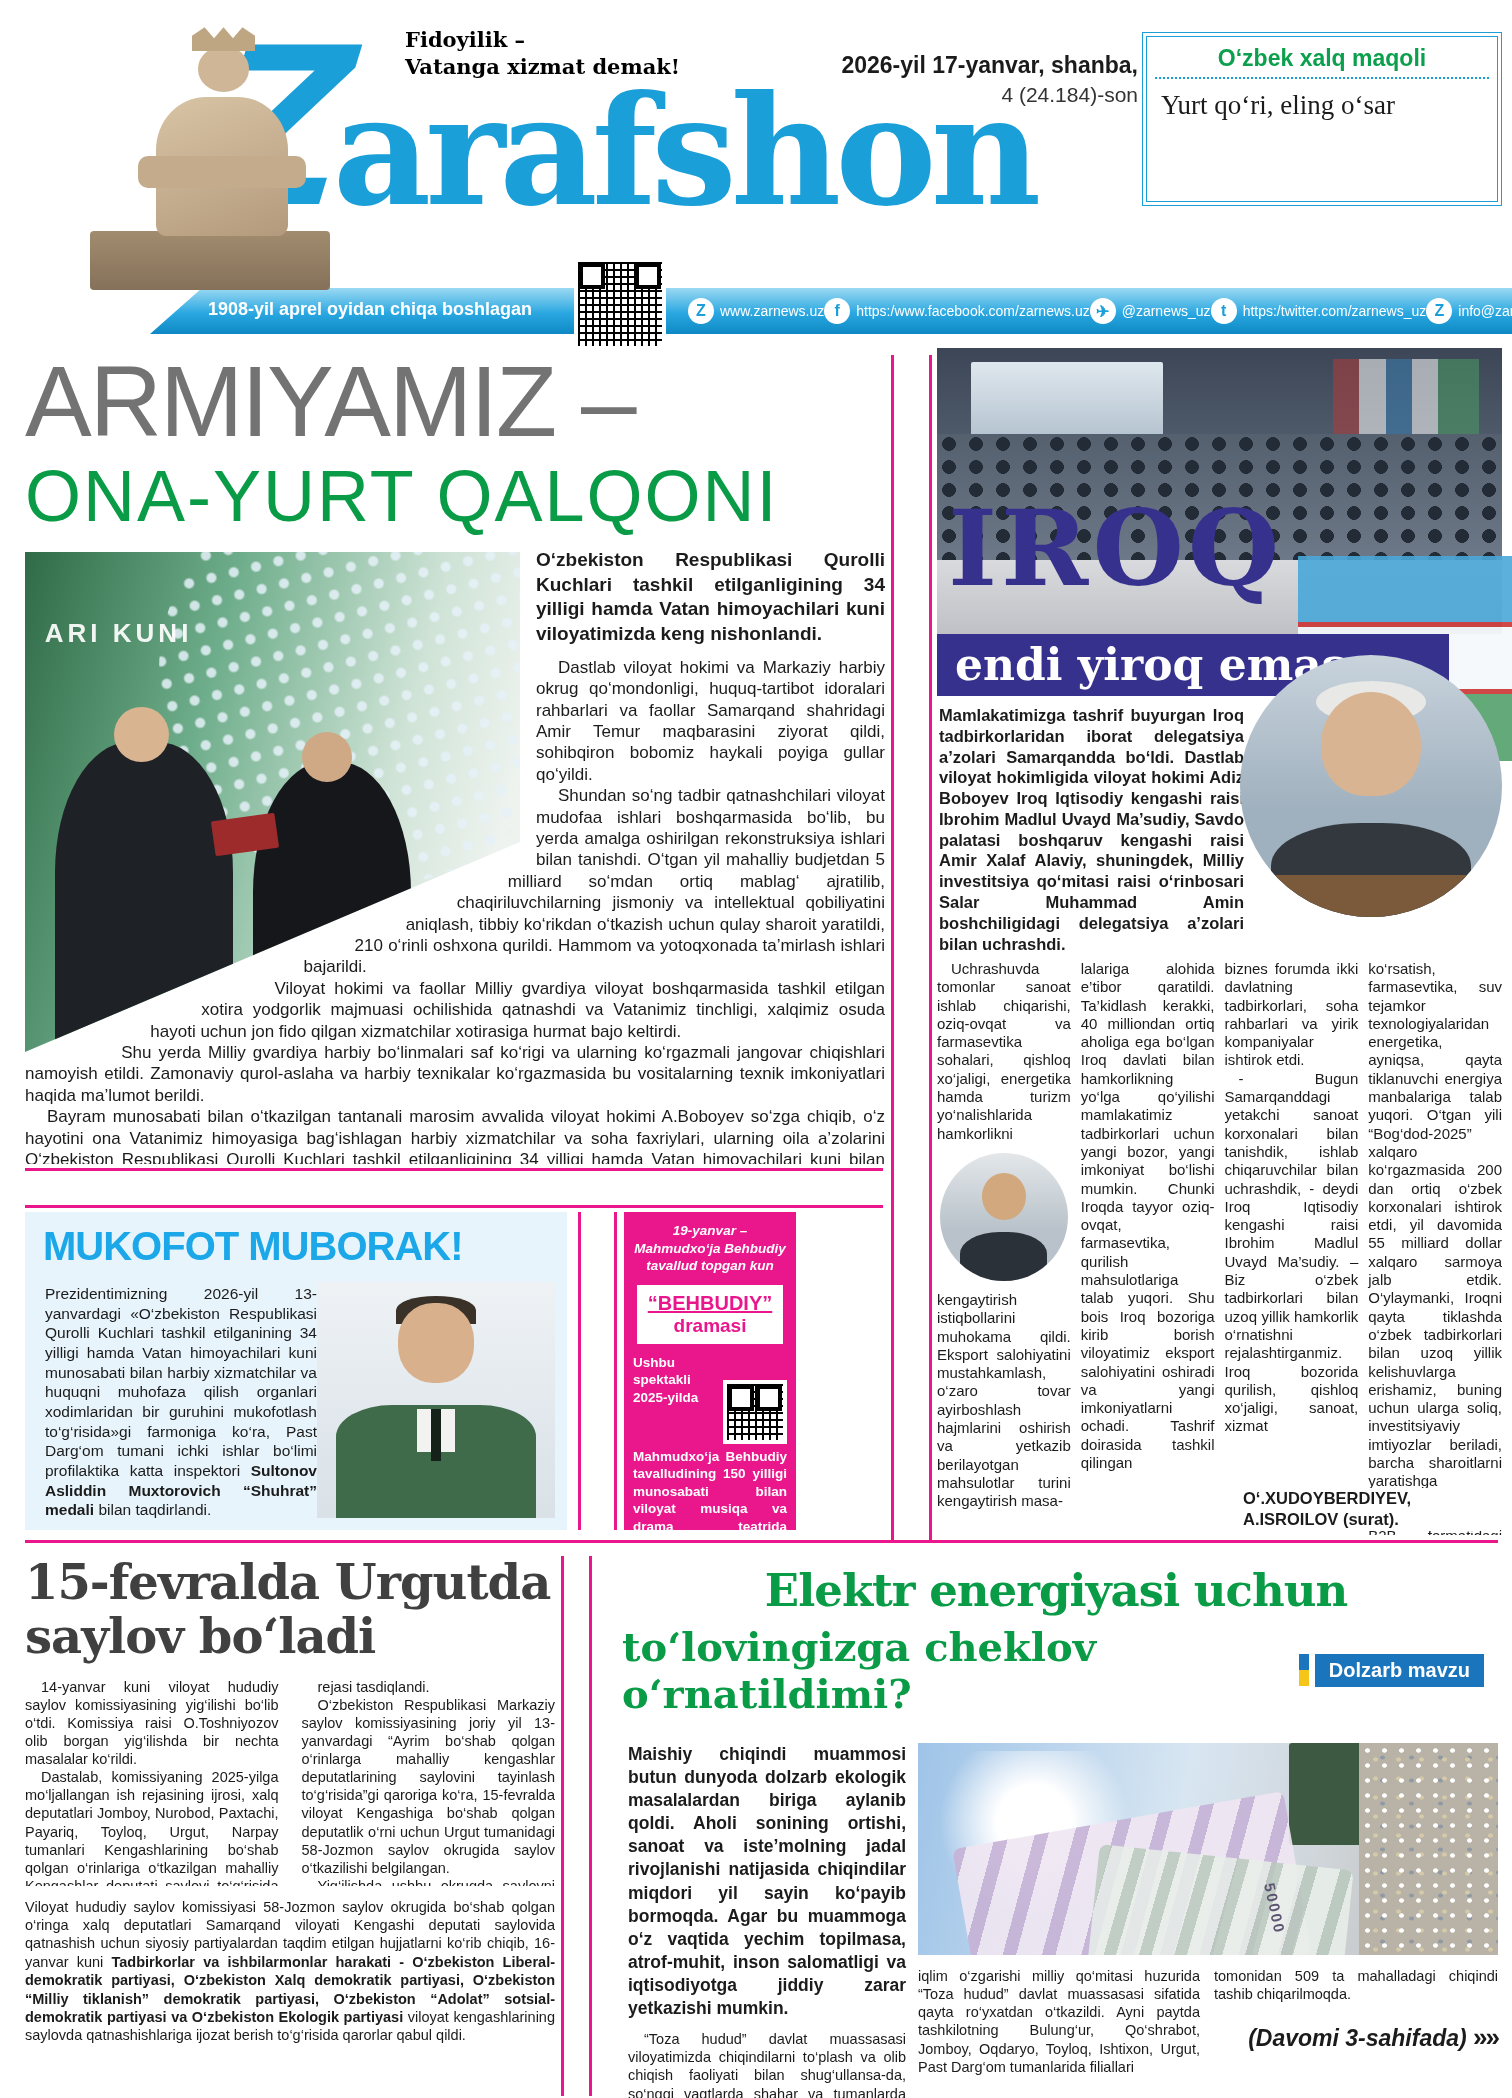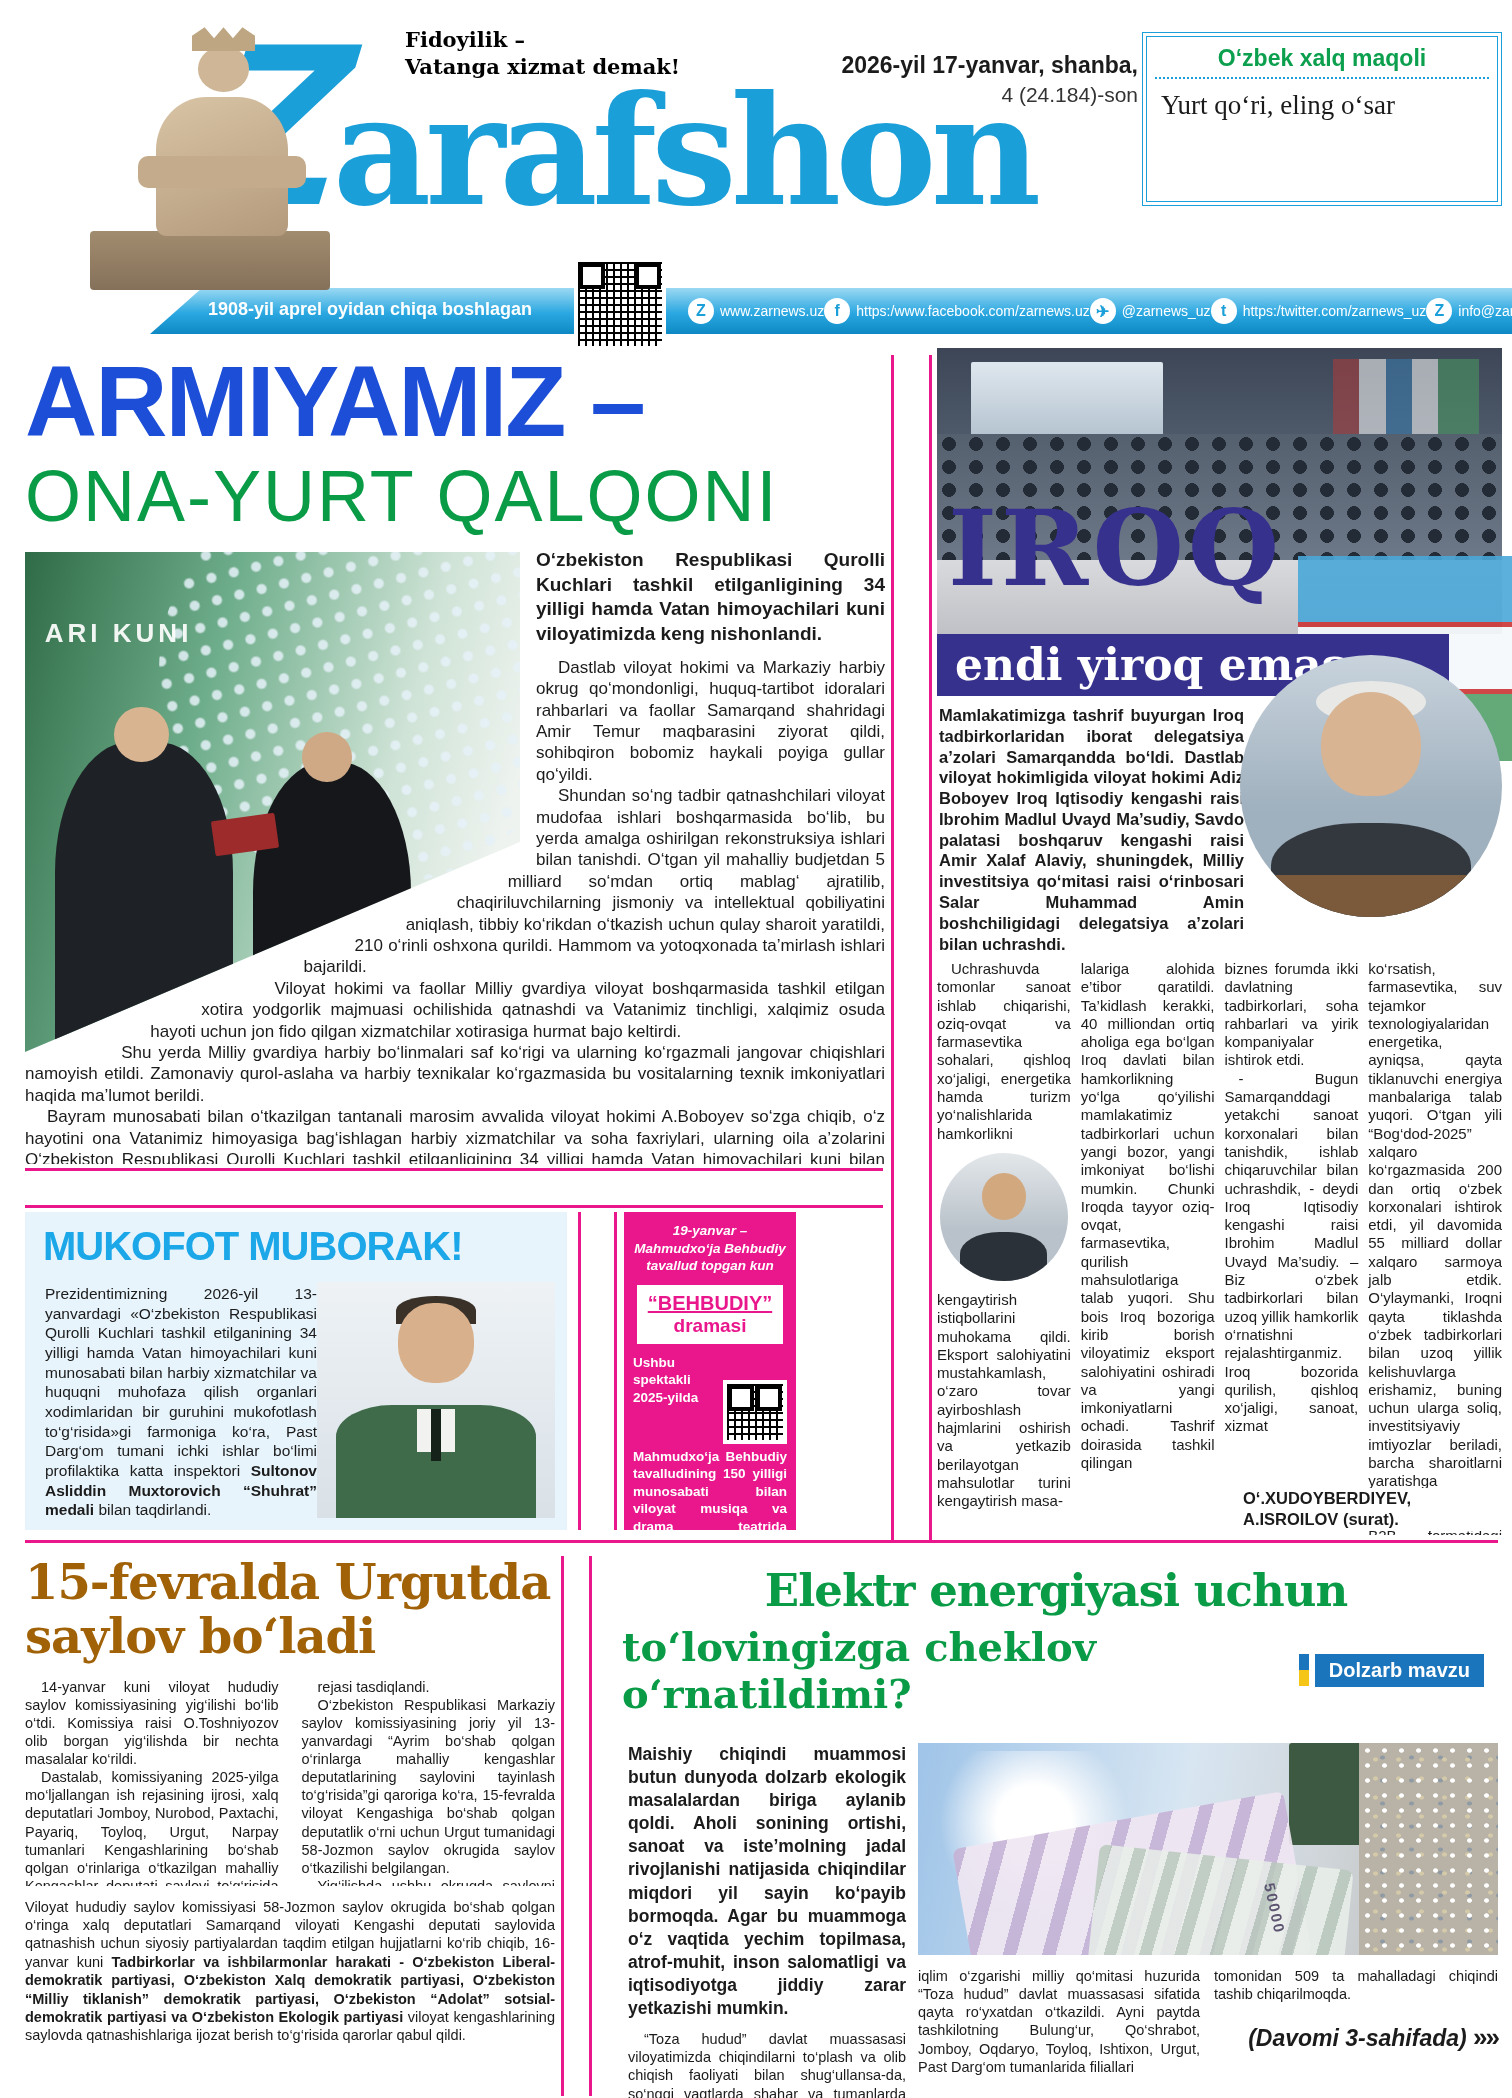--- a/index.html
+++ b/index.html
@@ -32,21 +32,21 @@
   
   .statue{position:absolute;left:78px;top:22px;width:300px;height:268px;z-index:3;}
   .statue .s-base{position:absolute;left:4%;bottom:0;width:80%;height:22%;background:linear-gradient(#a28c6f,#85715a);border-radius:4px;}
   .statue .s-body{position:absolute;left:26%;bottom:20%;width:44%;height:52%;background:linear-gradient(160deg,#d9c4a6,#b49a7c);border-radius:38% 38% 8% 8%;}
   .statue .s-arm{position:absolute;left:20%;bottom:38%;width:56%;height:12%;background:#c3ab8c;border-radius:10px;}
   .statue .s-head{position:absolute;left:40%;top:9%;width:17%;height:17%;background:#ceb696;border-radius:50%;}
   .statue .s-crown{position:absolute;left:38%;top:2%;width:21%;height:9%;background:#bfa683;clip-path:polygon(0 100%,0 35%,20% 0,35% 45%,50% 0,65% 45%,80% 0,100% 35%,100% 100%);}
 
   
   .army{position:absolute;left:25px;top:352px;width:860px;height:812px;overflow:hidden;}
-  .army-h1{font-size:100px;font-weight:700;line-height:.98;letter-spacing:-2px;color:#1d4ed8;}
+  .army-h1{font-size:100px;font-weight:400;line-height:.98;letter-spacing:-2px;color:#737373;}
   .army-h2{font-size:72px;font-weight:400;letter-spacing:2px;line-height:1;color:#0a9b47;margin-top:10px;}
   .army-flow{margin-top:16px;font-size:17px;line-height:1.26;text-align:justify;}
   .army-photo{float:left;width:495px;height:500px;margin:4px 16px 6px 0;clip-path:polygon(0 0,100% 0,100% 58%,0 100%);shape-outside:polygon(0 0,100% 0,100% 58%,0 100%);shape-margin:14px;position:relative;background:linear-gradient(105deg,#2f6b46 0%,#6fae8c 35%,#cfe3d6 68%,#eef3ef 88%);}
   .army-photo .emblem{position:absolute;right:-12%;top:-18%;width:85%;height:85%;border-radius:50%;background:radial-gradient(circle,#e5f1f8 0 4px,transparent 6px);background-size:23px 23px;opacity:.85;transform:rotate(-14deg);}
   .army-photo .backdrop-text{position:absolute;left:4%;top:13%;color:rgba(255,255,255,.92);font-weight:800;font-size:26px;letter-spacing:4px;}
   .army-photo .fig1{position:absolute;left:6%;bottom:0;width:36%;height:62%;background:#1e2226;border-radius:42% 42% 0 0;}
   .army-photo .fig2{position:absolute;left:46%;bottom:0;width:32%;height:58%;background:#15171b;border-radius:45% 45% 0 0;}
   .army-photo .head1{position:absolute;left:18%;bottom:58%;width:11%;height:11%;background:#d9b491;border-radius:50%;}
   .army-photo .head2{position:absolute;left:56%;bottom:54%;width:10%;height:10%;background:#cfa985;border-radius:50%;}
   .army-photo .folder{position:absolute;left:38%;bottom:40%;width:13%;height:7%;background:#9e2b2b;transform:rotate(-8deg);border-radius:2px;}
@@ -93,21 +93,21 @@
   .behbudiy{position:absolute;left:624px;top:1212px;width:172px;height:318px;background:#e9168c;box-sizing:border-box;padding:10px 9px;overflow:hidden;}
   .bb-kicker{color:#fff;font-weight:bold;font-style:italic;font-size:13.5px;text-align:center;line-height:1.3;}
   .bb-title{background:#fff;margin:8px 2px;padding:9px 4px;text-align:center;color:#e9168c;font-weight:800;box-shadow:0 0 0 2px #e9168c inset,0 0 0 4px #fff inset;}
   .bb-title .t1{font-size:20px;text-decoration:underline;}
   .bb-title .t2{font-size:19px;}
   .bb-text{color:#fff;font-weight:bold;font-size:13.5px;line-height:1.3;text-align:justify;margin:6px 0 0;}
   .bb-qr{float:right;width:64px;height:64px;margin:26px 0 4px 6px;}
 
   
   .election{position:absolute;left:25px;top:1556px;width:530px;height:540px;overflow:hidden;}
-  .el-h{font-family:"DejaVu Serif",serif;font-weight:800;font-size:48px;line-height:1.12;color:#a16207;letter-spacing:-1px;}
+  .el-h{font-family:"DejaVu Serif",serif;font-weight:800;font-size:48px;line-height:1.12;color:#404040;letter-spacing:-1px;}
   .el-cols{display:flex;gap:23px;margin-top:14px;height:208px;overflow:hidden;font-size:14.5px;line-height:1.25;text-align:justify;}
   .el-col{flex:1;}
   .el-col p.para{text-indent:16px;}
   .el-footer{margin-top:12px;font-size:14.5px;line-height:1.27;text-align:justify;}
 
   
   .energy{position:absolute;left:600px;top:1556px;width:912px;height:542px;overflow:hidden;}
   .en-h1{font-family:"DejaVu Serif",serif;font-weight:800;font-size:45px;line-height:1;color:#0a9b47;text-align:center;margin-top:12px;letter-spacing:-1px;}
   .en-row2{display:flex;align-items:center;margin-top:10px;}
   .en-h2{font-family:"DejaVu Serif",serif;font-weight:800;font-size:40px;color:#0a9b47;flex:1;padding-left:22px;}

